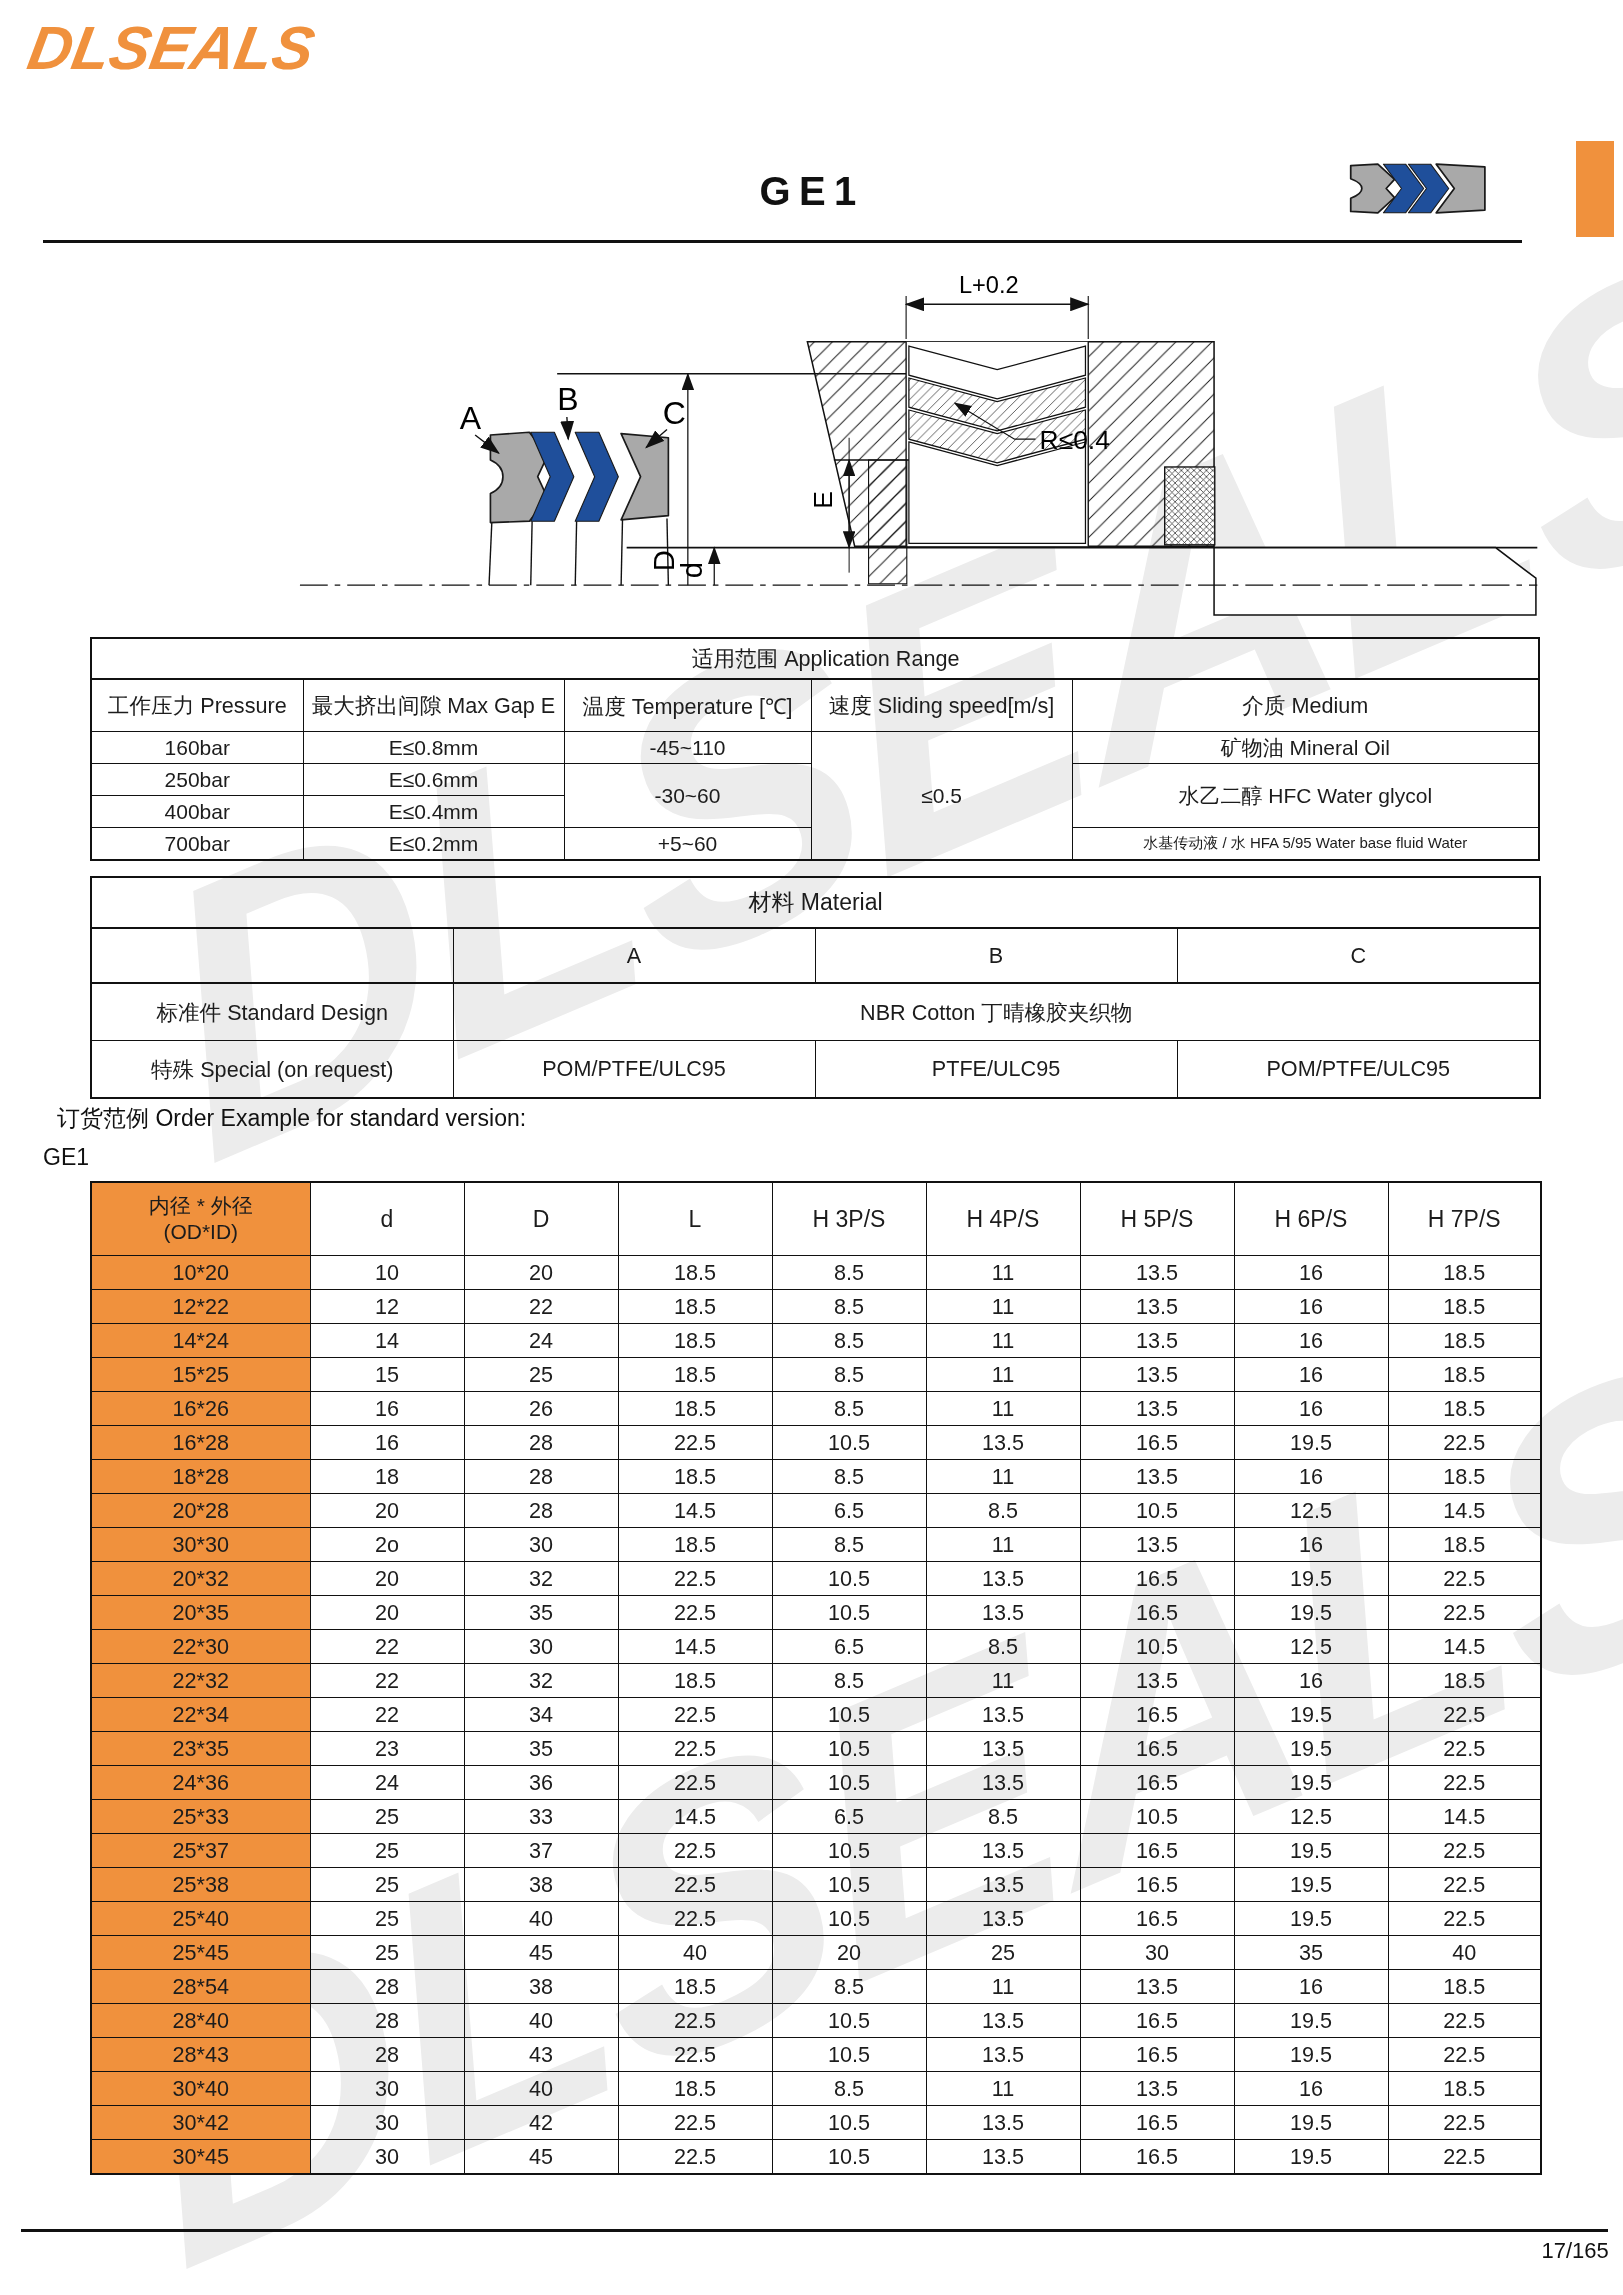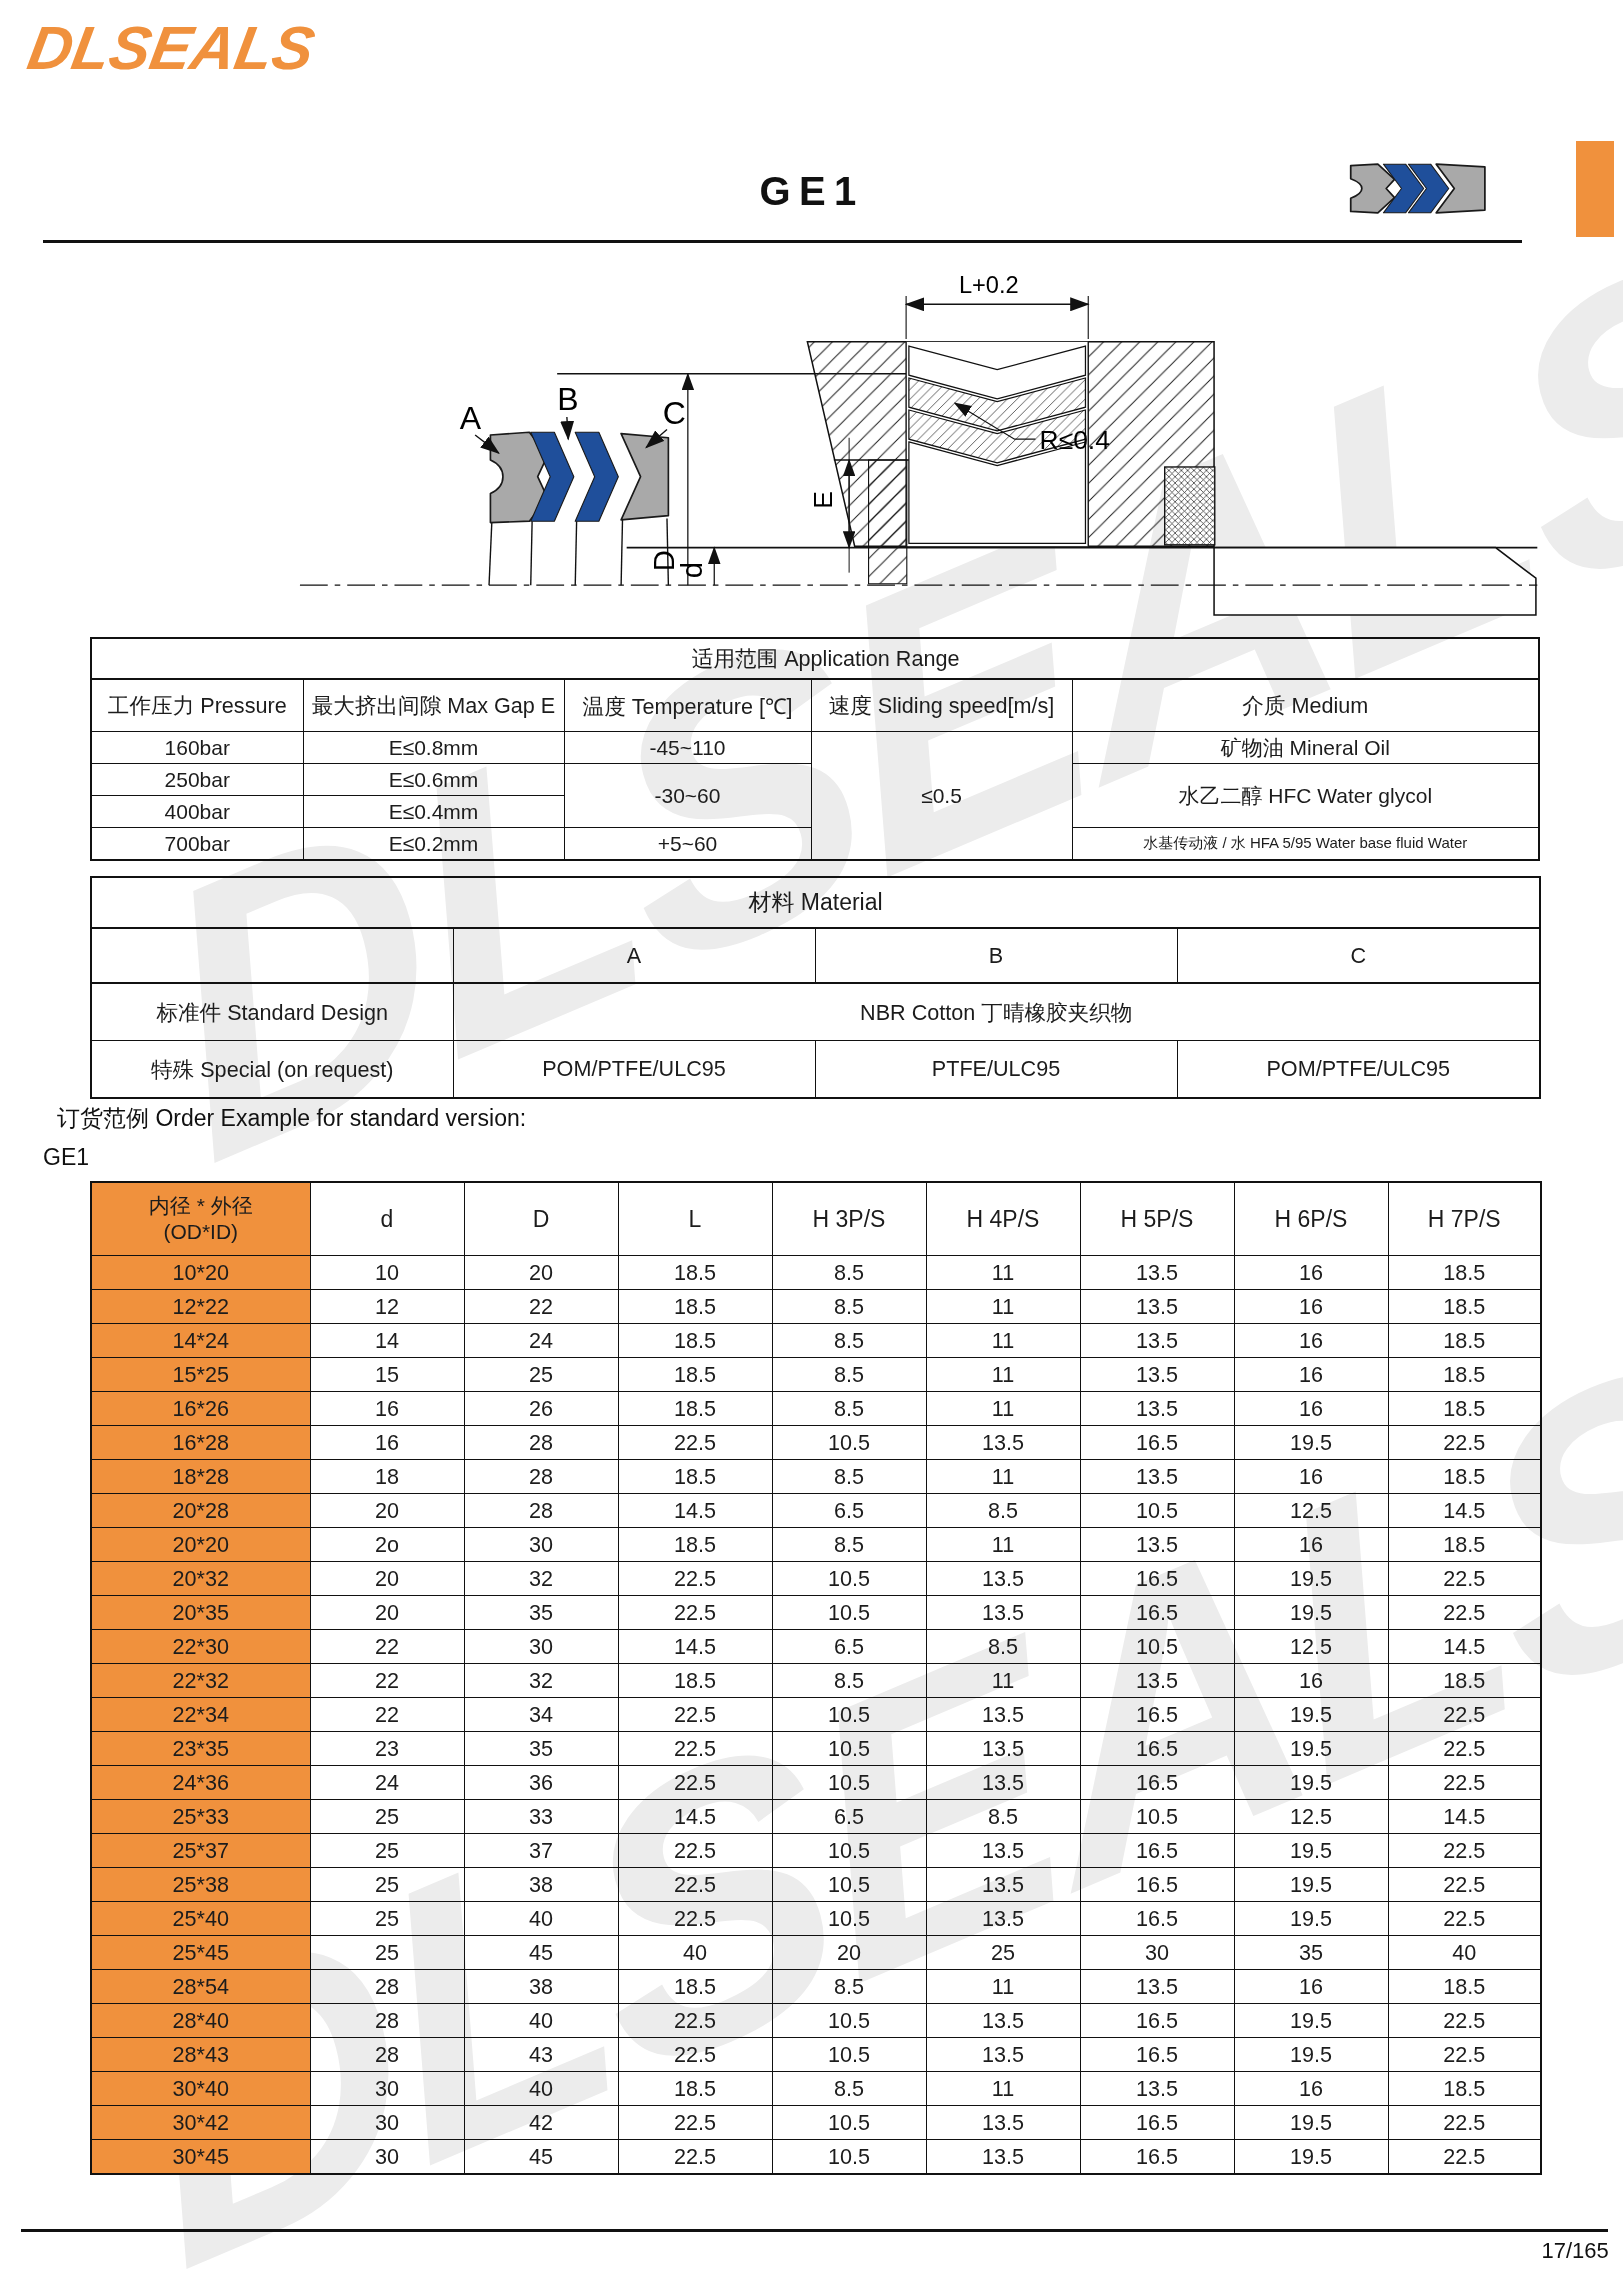--- a/index.html
+++ b/index.html
@@ -362,21 +362,21 @@
         <td>20</td>
         <td>28</td>
         <td>14.5</td>
         <td>6.5</td>
         <td>8.5</td>
         <td>10.5</td>
         <td>12.5</td>
         <td>14.5</td>
       </tr>
       <tr>
-        <td class="orange-bg" style="background: rgb(240, 145, 61);">20*20</td>
+        <td class="orange-bg" style="background: rgb(240, 145, 61);">30*30</td>
         <td>2o</td>
         <td>30</td>
         <td>18.5</td>
         <td>8.5</td>
         <td>11</td>
         <td>13.5</td>
         <td>16</td>
         <td>18.5</td>
       </tr>
       <tr>

